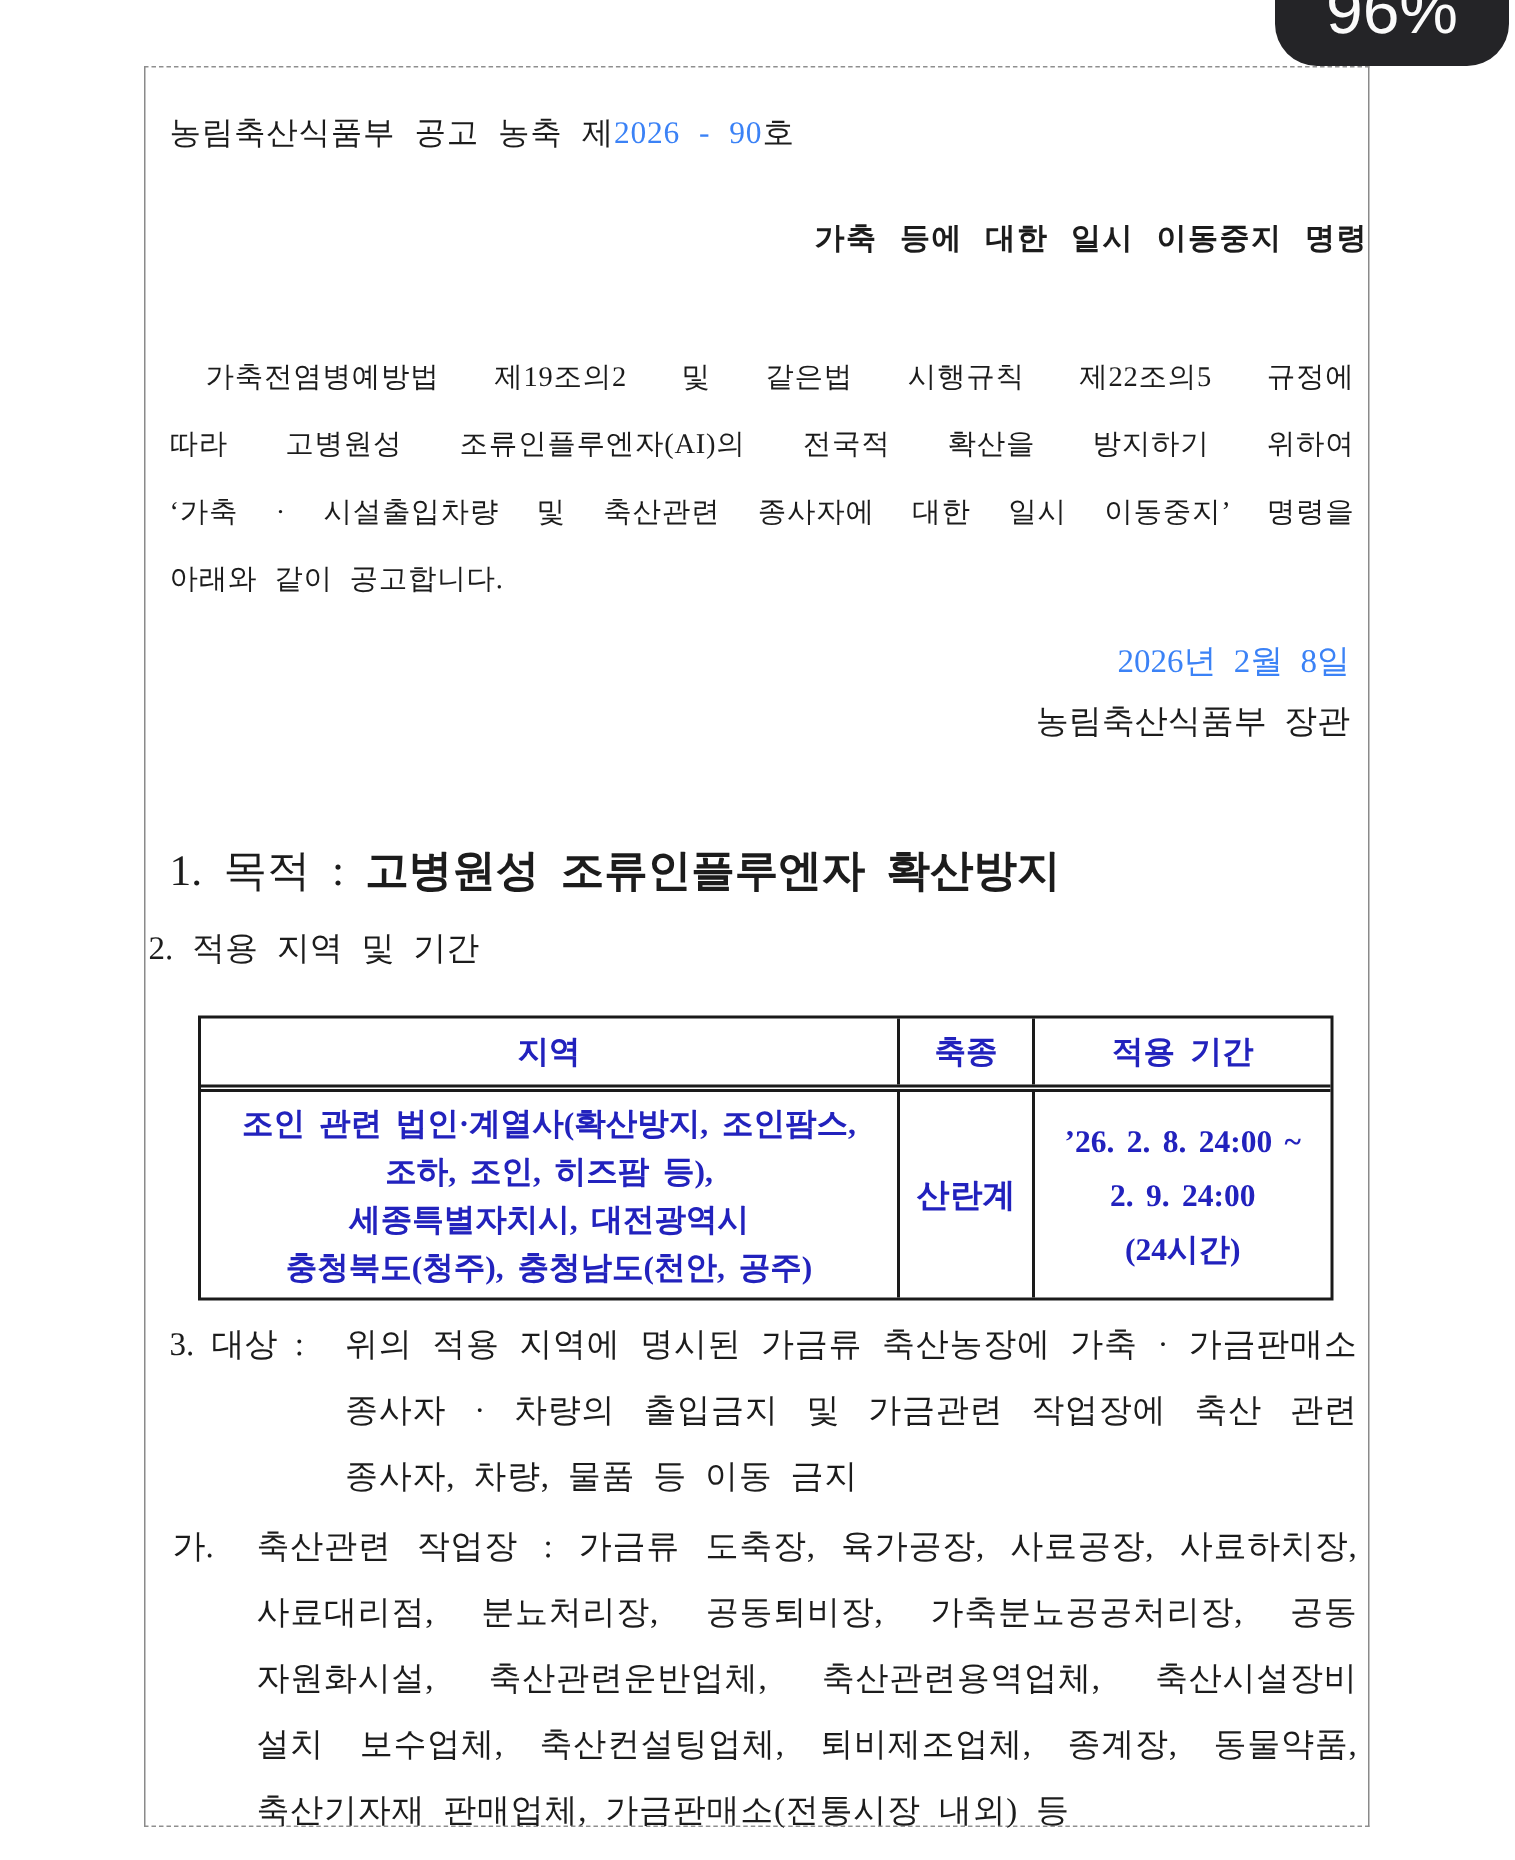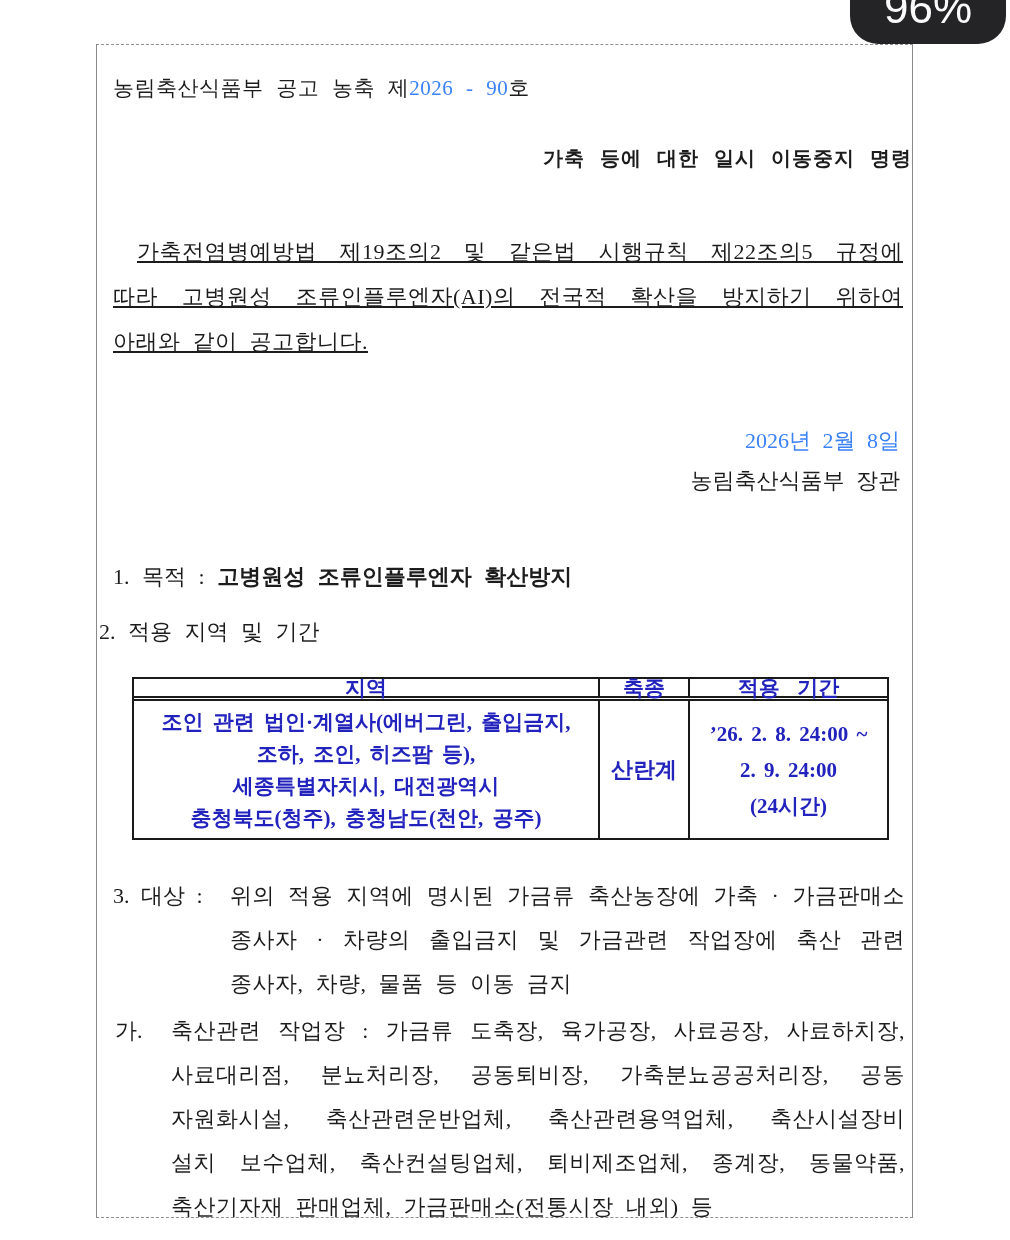--- a/index.html
+++ b/index.html
@@ -17,34 +17,34 @@
 
   .abs { position:absolute; }
   .blue { color:#3b82f6; }
   .b { font-weight:700; }
 
   .doc-number { left:16px; top:33px; font-size:21px; line-height:1; word-spacing:7px; letter-spacing:0.5px; white-space:nowrap; }
 
   .doc-title { left:0; top:100px; width:100%; text-align:right; font-size:20px; font-weight:700;
                word-spacing:9px; letter-spacing:1px; }
 
-  .intro { left:16px; top:184px; width:790px; font-size:22px; line-height:45px; letter-spacing:0.5px;text-decoration:underline; }
+  .intro { left:16px; top:184px; width:790px; font-size:19px; line-height:45px; letter-spacing:0.5px; }
   .jline { text-align:justify; text-align-last:justify; }
   .lline { text-align:left; word-spacing:6px; }
   .indent1 { padding-left:24px; }
 
   .date-block { right:12px; top:376px; text-align:right; font-size:22px; line-height:40px; word-spacing:6px; }
 
-  .sec1 { left:16px; top:518px; font-size:22px; line-height:1.25; word-spacing:7px; white-space:nowrap; }
+  .sec1 { left:16px; top:518px; font-size:29px; line-height:1.25; word-spacing:7px; white-space:nowrap; }
   .sec2 { left:2px; top:573px; font-size:22px; line-height:1.25; word-spacing:7px; white-space:nowrap; }
 
   .notice-table { left:35px; top:632px; width:757px; border:2px solid #1a1a1a; background:#fff; }
   .t-head { display:grid; grid-template-columns:466px 90px 1fr; border-bottom:5px double #1a1a1a; }
-  .t-head > div { height:17px; display:flex; align-items:center; justify-content:center;
-                  font-size:21px; font-weight:700; color:#2222bd; word-spacing:5px;font-family:Liberation Mono, monospace; }
+  .t-head > div { height:44px; display:flex; align-items:center; justify-content:center;
+                  font-size:21px; font-weight:700; color:#2222bd; word-spacing:5px; }
   .t-body { display:grid; grid-template-columns:466px 90px 1fr; }
   .cell-sep { border-right:2px solid #1a1a1a; }
   .region-cell { padding:5px 2px 4px; text-align:center; }
   .region-cell div { font-size:21px; font-weight:700; color:#2222bd; line-height:32px; word-spacing:4px; }
   .species-cell { display:flex; align-items:center; justify-content:center;
                   font-size:22px; font-weight:700; color:#2222bd; }
   .period-cell { display:flex; flex-direction:column; align-items:center; justify-content:center; padding:4px 0; }
   .period-cell div { font-size:21px; font-weight:700; color:#2222bd; line-height:36px; word-spacing:3px; }
 
   .sec3 { left:16px; top:829px; width:792px; display:flex; font-size:22px; line-height:44px; }
@@ -66,20 +66,21 @@
 
   <div class="abs doc-number">
     <span>농림축산식품부 공고 농축 제</span><span class="blue">2026 - 90</span><span>호</span>
   </div>
 
   <div class="abs doc-title">가축 등에 대한 일시 이동중지 명령</div>
 
   <div class="abs intro">
     <div class="jline indent1">가축전염병예방법 제19조의2 및 같은법 시행규칙 제22조의5 규정에</div>
     <div class="jline">따라 고병원성 조류인플루엔자(AI)의 전국적 확산을 방지하기 위하여</div>
+    <div class="jline">‘가축 · 시설출입차량 및 축산관련 종사자에 대한 일시 이동중지’ 명령을</div>
     <div class="lline">아래와 같이 공고합니다.</div>
   </div>
 
   <div class="abs date-block">
     <div class="blue">2026년 2월 8일</div>
     <div>농림축산식품부 장관</div>
   </div>
 
   <div class="abs sec1">
     <span>1. 목적 :</span>
@@ -91,21 +92,21 @@
   </div>
 
   <div class="abs notice-table">
     <div class="t-head">
       <div class="cell-sep">지역</div>
       <div class="cell-sep">축종</div>
       <div>적용 기간</div>
     </div>
     <div class="t-body">
       <div class="cell-sep region-cell">
-        <div>조인 관련 법인·계열사(에버그린, 출입금지,</div>
+        <div>조인 관련 법인·계열사(확산방지, 조인팜스,</div>
         <div>조하, 조인, 히즈팜 등),</div>
         <div>세종특별자치시, 대전광역시</div>
         <div>충청북도(청주), 충청남도(천안, 공주)</div>
       </div>
       <div class="cell-sep species-cell">산란계</div>
       <div class="period-cell">
         <div>’26. 2. 8. 24:00 ~</div>
         <div>2. 9. 24:00</div>
         <div>(24시간)</div>
       </div>

